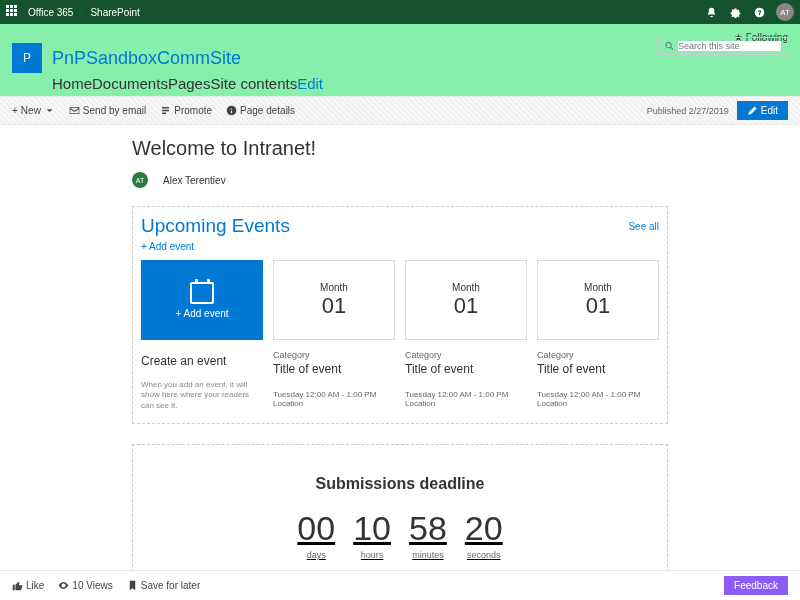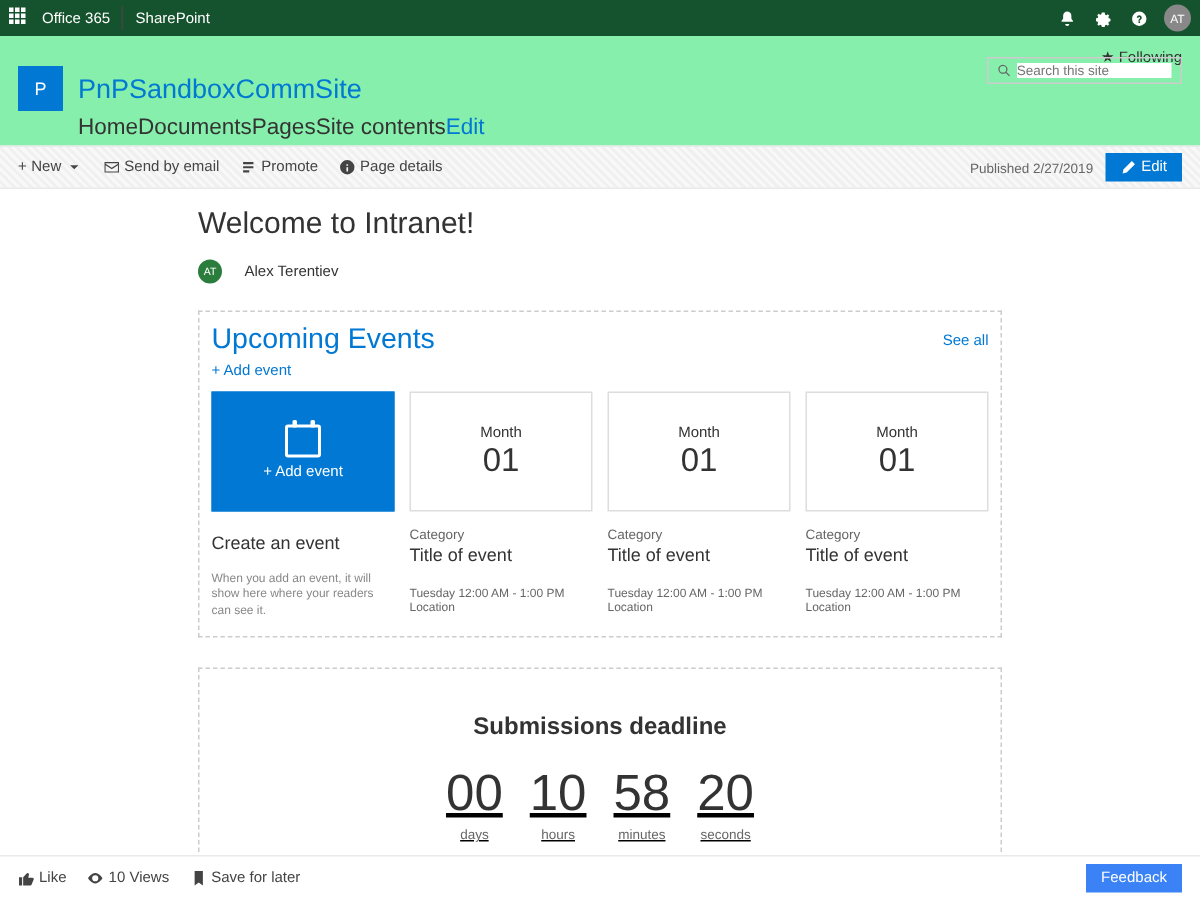--- a/index.html
+++ b/index.html
@@ -51,21 +51,21 @@
 .ev-loc { font-size: 8px; color: #666; }
 .ev-desc { font-size: 8px; color: #888; margin-top: 12px; line-height: 1.3; }
 .countdown-box { border: 1px dashed #ccc; margin-top: 20px; padding: 30px 0 16px; text-align: center; }
 .cd-title { font-size: 16px; font-weight: 600; color: #333; margin-bottom: 16px; }
 .cd-row { display: flex; justify-content: center; gap: 18px; }
 .cd-item { text-align: center; text-decoration: underline; }
 .cd-num { font-size: 34px; font-weight: 300; color: #333; }
 .cd-lbl { font-size: 9px; color: #666; margin-top: 2px; }
 .footer { position: absolute; bottom: 0; left: 0; right: 0; background: #fff; border-top: 1px solid #eaeaea; display: flex; align-items: center; padding: 5px 12px; font-size: 10px; color: #444; gap: 14px; }
 .footer .fitem { cursor: pointer; display: flex; align-items: center; gap: 3px; }
-.feedback { margin-left: auto; background: #3b82f6; color: #fff; padding: 4px 10px; cursor: pointer; }
+.feedback { margin-left: auto; background: #8b5cf6; color: #fff; padding: 4px 10px; cursor: pointer; }
 svg.ico { width: 11px; height: 11px; fill: currentColor; }
 </style>
 </head>
 <body>
 
 <div class="topbar">
   <div class="waffle">
       <span></span>
       <span></span>
       <span></span>

